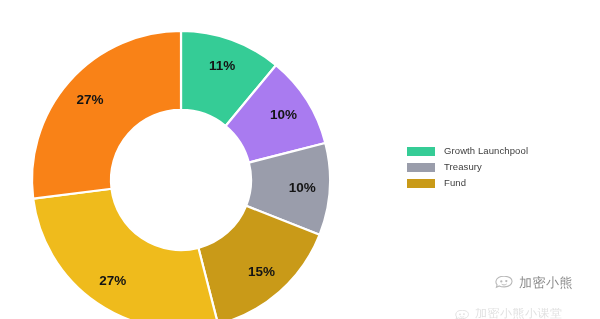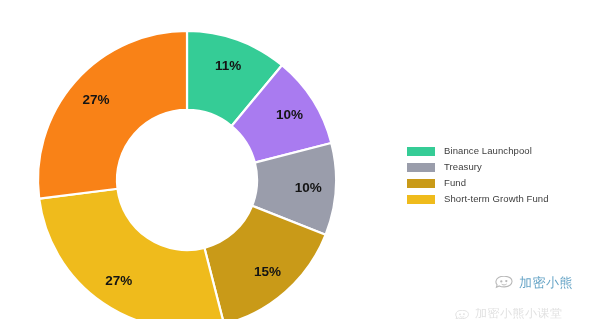--- a/index.html
+++ b/index.html
@@ -11,21 +11,21 @@
     width: 600px;
     height: 319px;
     position: relative;
     overflow: hidden;
     font-family: "Liberation Sans", "DejaVu Sans", sans-serif;
     -webkit-font-smoothing: antialiased;
   }
 
   #chart-area {
     position: absolute;
-    left: 6px;
+    left: 0;
     top: 0;
     width: 365px;
     height: 319px;
   }
   #donut-svg {
     position: absolute;
     left: 0;
     top: 0;
   }
   .slice-path {
@@ -77,21 +77,21 @@
     opacity: 0.62;
   }
   #watermark .wm-icon {
     width: 19px;
     height: 15px;
     margin-right: 5px;
     flex: 0 0 auto;
   }
   #watermark .wm-text {
     font-size: 13px;
-    color: #0369a1;
+    color: #404040;
     letter-spacing: 0.5px;
     font-family: "DejaVu Sans", sans-serif;
   }
 
   #watermark-sub {
     position: absolute;
     left: 455px;
     top: 308px;
     display: flex;
     align-items: center;
@@ -133,33 +133,29 @@
         <text x="261.4" y="271.1" class="slice-label">15%</text>
         <text x="112.7" y="280.5" class="slice-label">27%</text>
         <text x="89.9" y="99.6" class="slice-label">27%</text>
       </g>
   </svg>
 </div>
 
 <div id="legend">
   <div class="legend-row">
     <span class="legend-swatch" style="background: rgb(53, 204, 150);"></span>
-    <span class="legend-label">Binance Launchpool</span>
+    <span class="legend-label">Growth Launchpool</span>
   </div>
   <div class="legend-row">
     <span class="legend-swatch" style="background: rgb(154, 157, 171);"></span>
     <span class="legend-label">Treasury</span>
   </div>
   <div class="legend-row">
     <span class="legend-swatch" style="background: rgb(201, 154, 24);"></span>
     <span class="legend-label">Fund</span>
-  </div>
-  <div class="legend-row">
-    <span class="legend-swatch" style="background: rgb(239, 187, 28);"></span>
-    <span class="legend-label">Short-term Growth Fund</span>
   </div>
 </div>
 
 <div id="watermark">
   <span class="wm-icon">
     <svg viewBox="0 0 19 15" width="19" height="15">
       <path d="M3.6 1.4 C6.4 -0.2 12.2 -0.2 15.1 1.8 C17.8 3.7 17.6 7.4 14.9 9.3
                C12.2 11.2 7.2 11.4 4.3 9.9 L1.4 11.3 L2.1 8.8 C0.2 6.9 0.6 3.1 3.6 1.4 Z" fill="none" stroke="#8e8e8e" stroke-width="1.1"></path>
       <circle cx="6.3" cy="5.4" r="1.15" fill="#8e8e8e"></circle>
       <circle cx="11.3" cy="5.1" r="1.15" fill="#8e8e8e"></circle>

